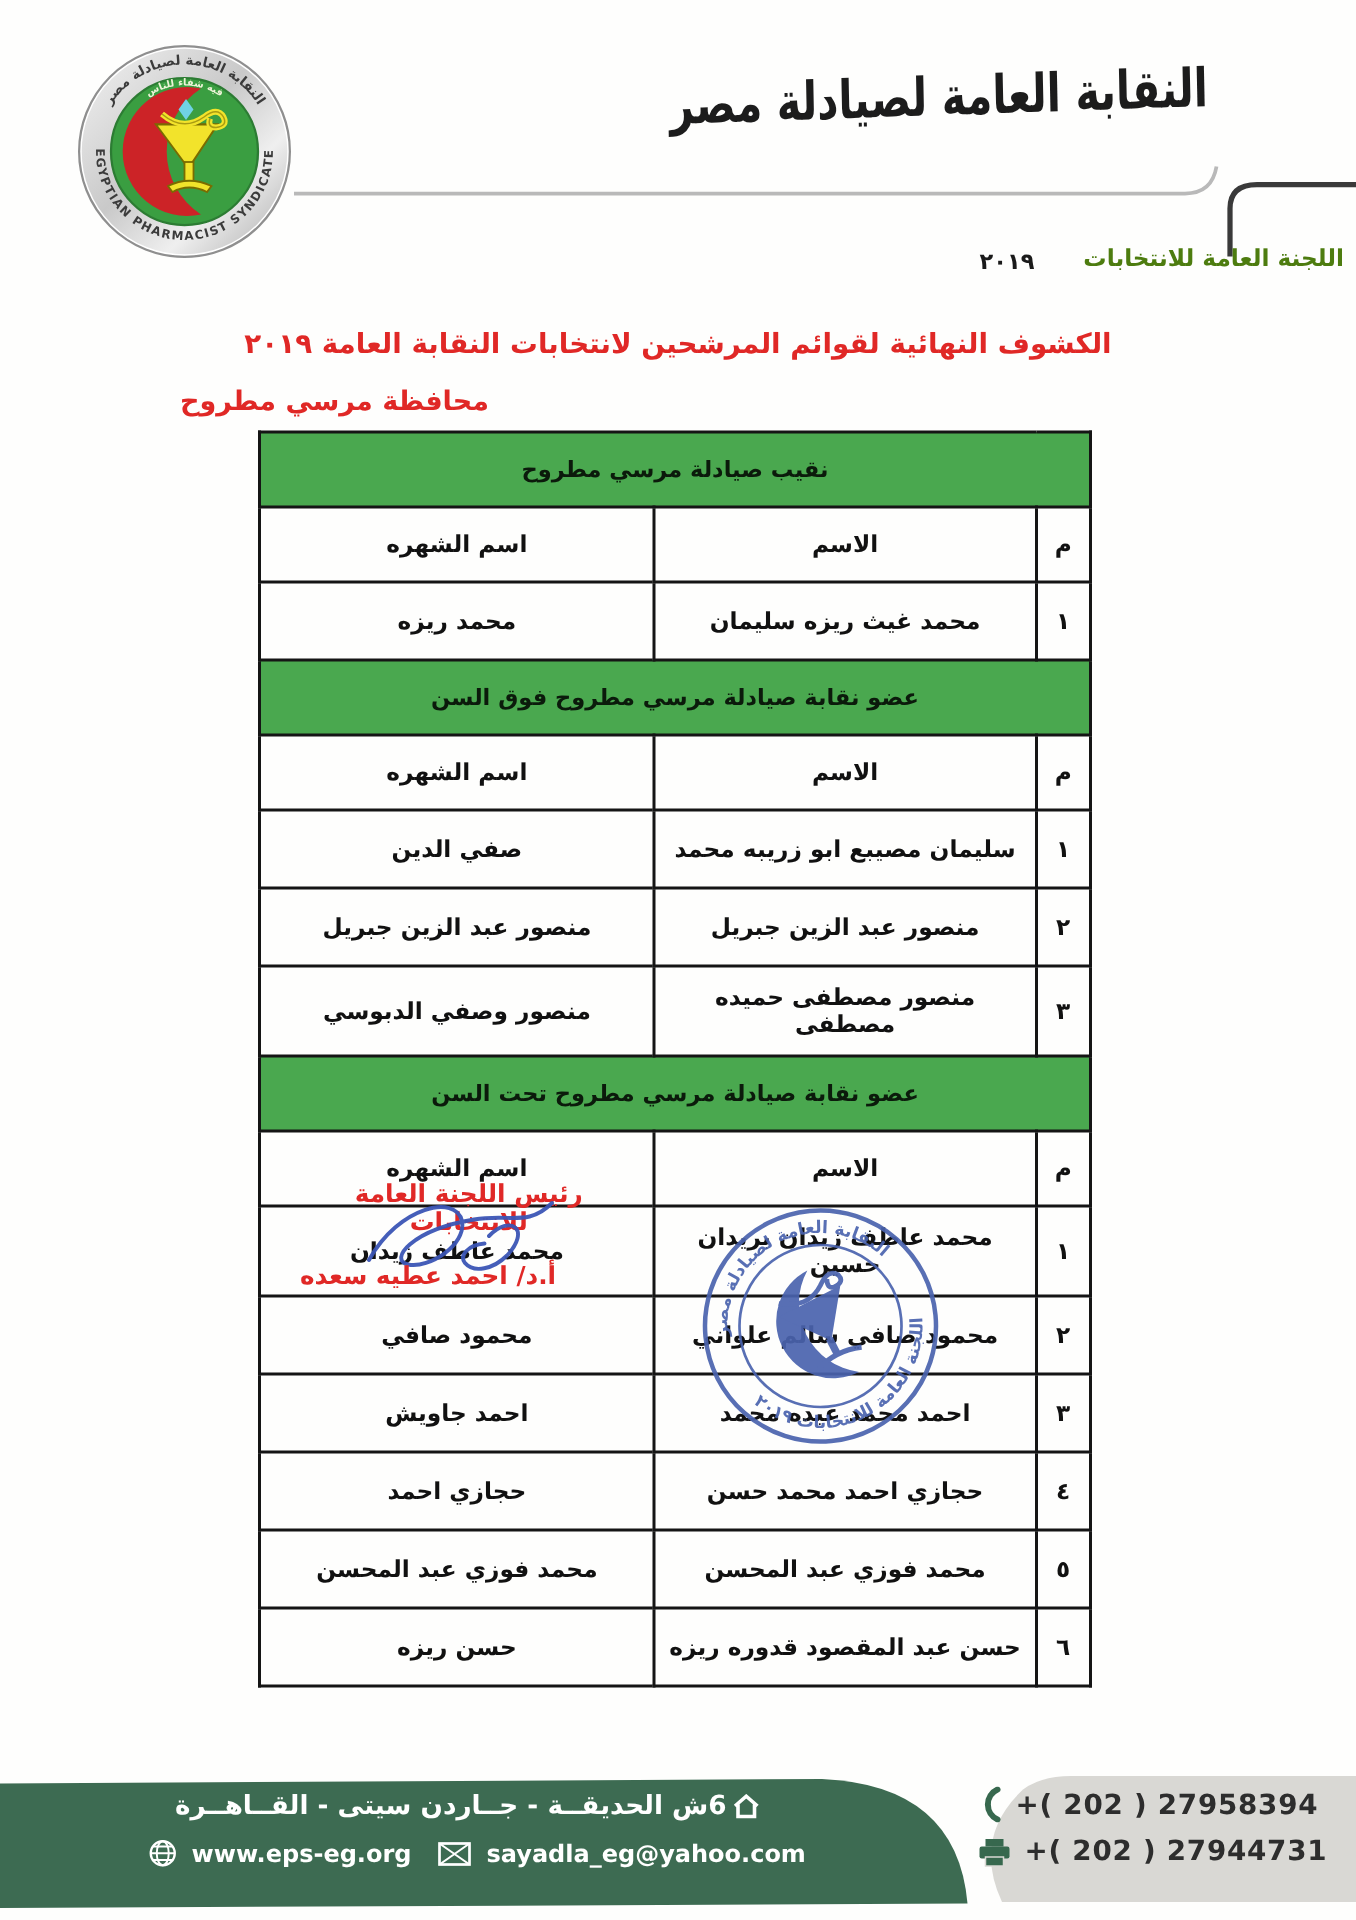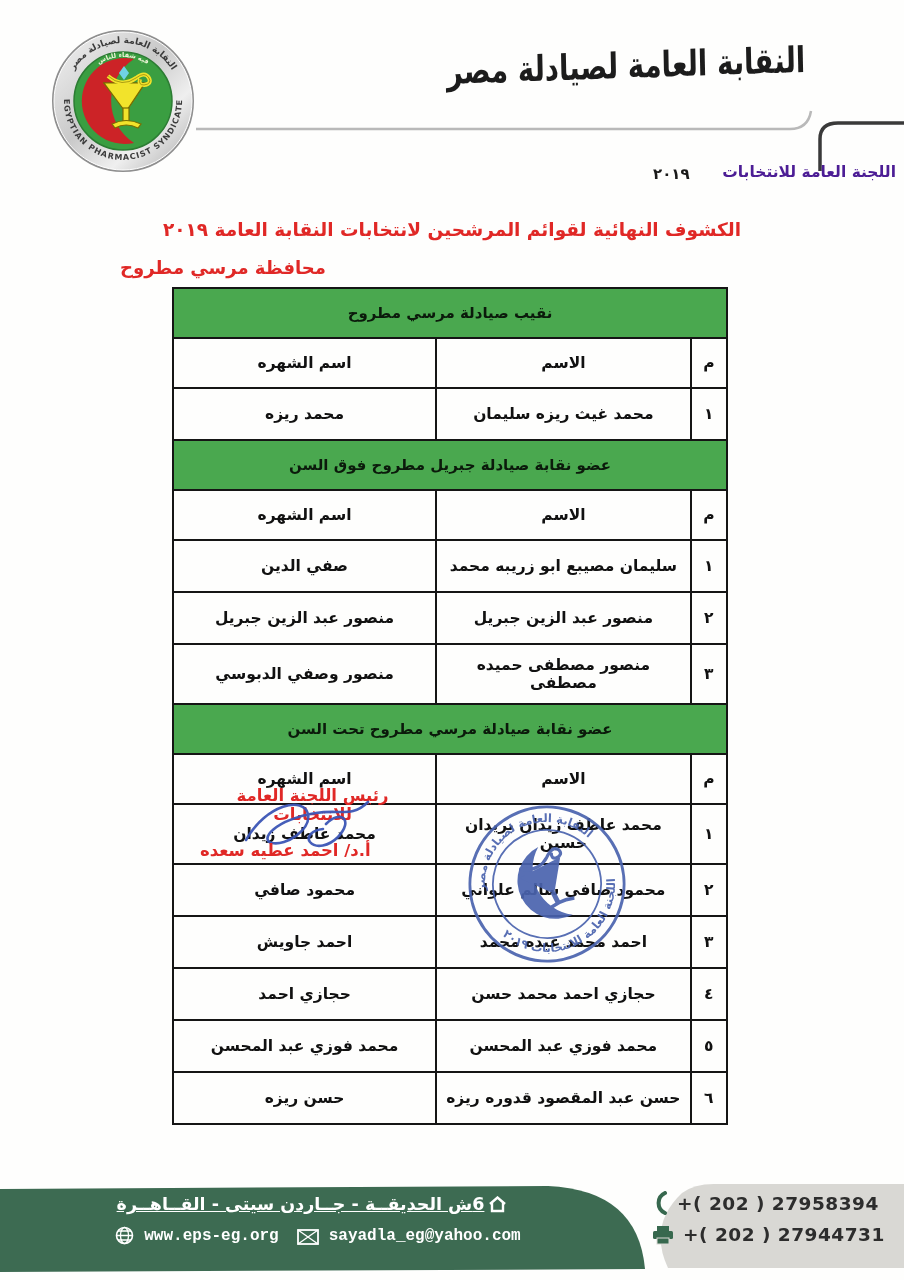--- a/index.html
+++ b/index.html
@@ -10,21 +10,21 @@
   }
   .abs{position:absolute;}
 
   
   .calligraphy{
     left:430px;right:82px;top:48px;text-align:center;
     font-weight:bold;font-size:30px;color:#1c1c1c;white-space:nowrap;
     transform:scaleY(1.18) scaleX(.92) rotate(-1.5deg);letter-spacing:-1px;
     direction:rtl;
   }
-  .committee{top:163px;right:8px;font-size:15.5px;font-weight:bold;color:#4c1d95;direction:rtl;margin-left:44px;}
+  .committee{top:163px;right:8px;font-size:15.5px;font-weight:bold;color:#4d7c0f;direction:rtl;margin-left:44px;}
   .year{top:165px;left:653px;font-size:15px;font-weight:bold;color:#1a1a1a;}
 
   
   .title-main{
     top:219px;left:120px;right:120px;text-align:center;direction:rtl;
     color:#e02826;font-weight:bold;font-size:18.5px;
   }
   .title-gov{
     top:257px;left:120px;right:120px;text-align:left;direction:rtl;
     color:#e02826;font-weight:bold;font-size:18px;
@@ -50,27 +50,26 @@
   
   .sig-title{top:786px;left:195px;width:235px;text-align:center;direction:rtl;
     color:#e02826;font-weight:bold;font-size:16.5px;}
   .sig-name{top:841px;left:200px;width:210px;text-align:left;direction:rtl;
     color:#e02826;font-weight:bold;font-size:16.5px;}
 
   
   .f-address{
     top:1194px;left:92px;width:440px;text-align:center;direction:rtl;
     color:#fff;font-weight:bold;font-size:17.5px;white-space:nowrap;
-    display:flex;justify-content:center;align-items:center;gap:4px;text-decoration:underline;
+    display:flex;justify-content:center;align-items:center;gap:4px;
   }
   .f-web{
     top:1226px;left:92px;width:452px;color:#fff;font-weight:bold;font-size:16px;
-    display:flex;justify-content:center;align-items:flex-end;gap:10px;direction:ltr;
+    display:flex;justify-content:center;align-items:center;gap:10px;direction:ltr;
     white-space:nowrap;
-    font-family:Liberation Mono, monospace;
   }
   .f-phones{
     top:1191px;left:652px;width:242px;display:flex;flex-direction:column;gap:9px;
   }
   .f-phone-row{display:flex;align-items:center;gap:9px;
     color:#2d2d2d;font-weight:bold;font-size:18.5px;letter-spacing:.5px;white-space:nowrap;}
 </style>
 </head>
 <body>
 
@@ -139,21 +138,21 @@
       <td class="c-name">الاسم</td>
       <td class="c-alias">اسم الشهره</td>
     </tr>
     <tr class="row">
       <td>١</td>
       <td>محمد غيث ريزه سليمان</td>
       <td>محمد ريزه</td>
     </tr>
 
     <tr class="sec">
-          <td colspan="3">عضو نقابة صيادلة جبريل مطروح فوق السن</td>
+          <td colspan="3">عضو نقابة صيادلة مرسي مطروح فوق السن</td>
         </tr>
     <tr class="hdr">
       <td>م</td>
       <td>الاسم</td>
       <td>اسم الشهره</td>
     </tr>
     <tr class="row">
       <td>١</td>
       <td>سليمان مصيبع ابو زريبه محمد</td>
       <td>صفي الدين</td>

